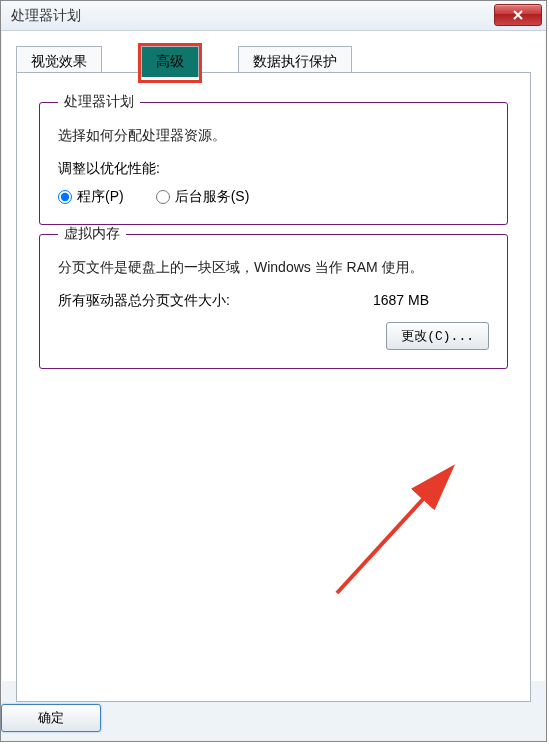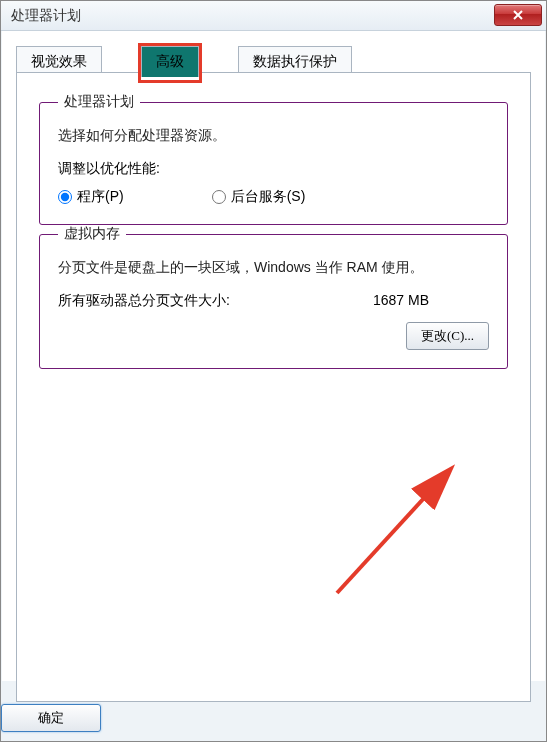--- a/index.html
+++ b/index.html
@@ -99,21 +99,21 @@
       font-size: 14px;
       margin-bottom: 14px;
       line-height: 1.5;
     }
     .label-row {
       font-size: 14px;
       margin: 6px 0 10px 0;
     }
     .radio-row {
       display: flex;
-      gap: 88px;
+      gap: 32px;
       align-items: center;
     }
     .radio-item {
       display: flex;
       align-items: center;
       gap: 5px;
       font-size: 14px;
     }
     .radio-item input { width: 14px; height: 14px; }
     .val-row {
@@ -121,21 +121,21 @@
       justify-content: space-between;
       font-size: 14px;
       margin-top: 6px;
     }
     .btn {
       border: 1px solid #8f9aa7;
       border-radius: 3px;
       background: linear-gradient(#fefefe, #e3e8ee);
       padding: 4px 14px;
       font-size: 13px;
-      font-family: Liberation Serif, serif;
+      font-family: Liberation Mono, monospace;
       cursor: pointer;
     }
     .btn-row {
       display: flex; justify-content: flex-end; margin-top: 12px;
     }
     .footer {
       position: absolute;
       bottom: 9px; left: 0; right: 0;
       display: flex;
       gap: 10px;

